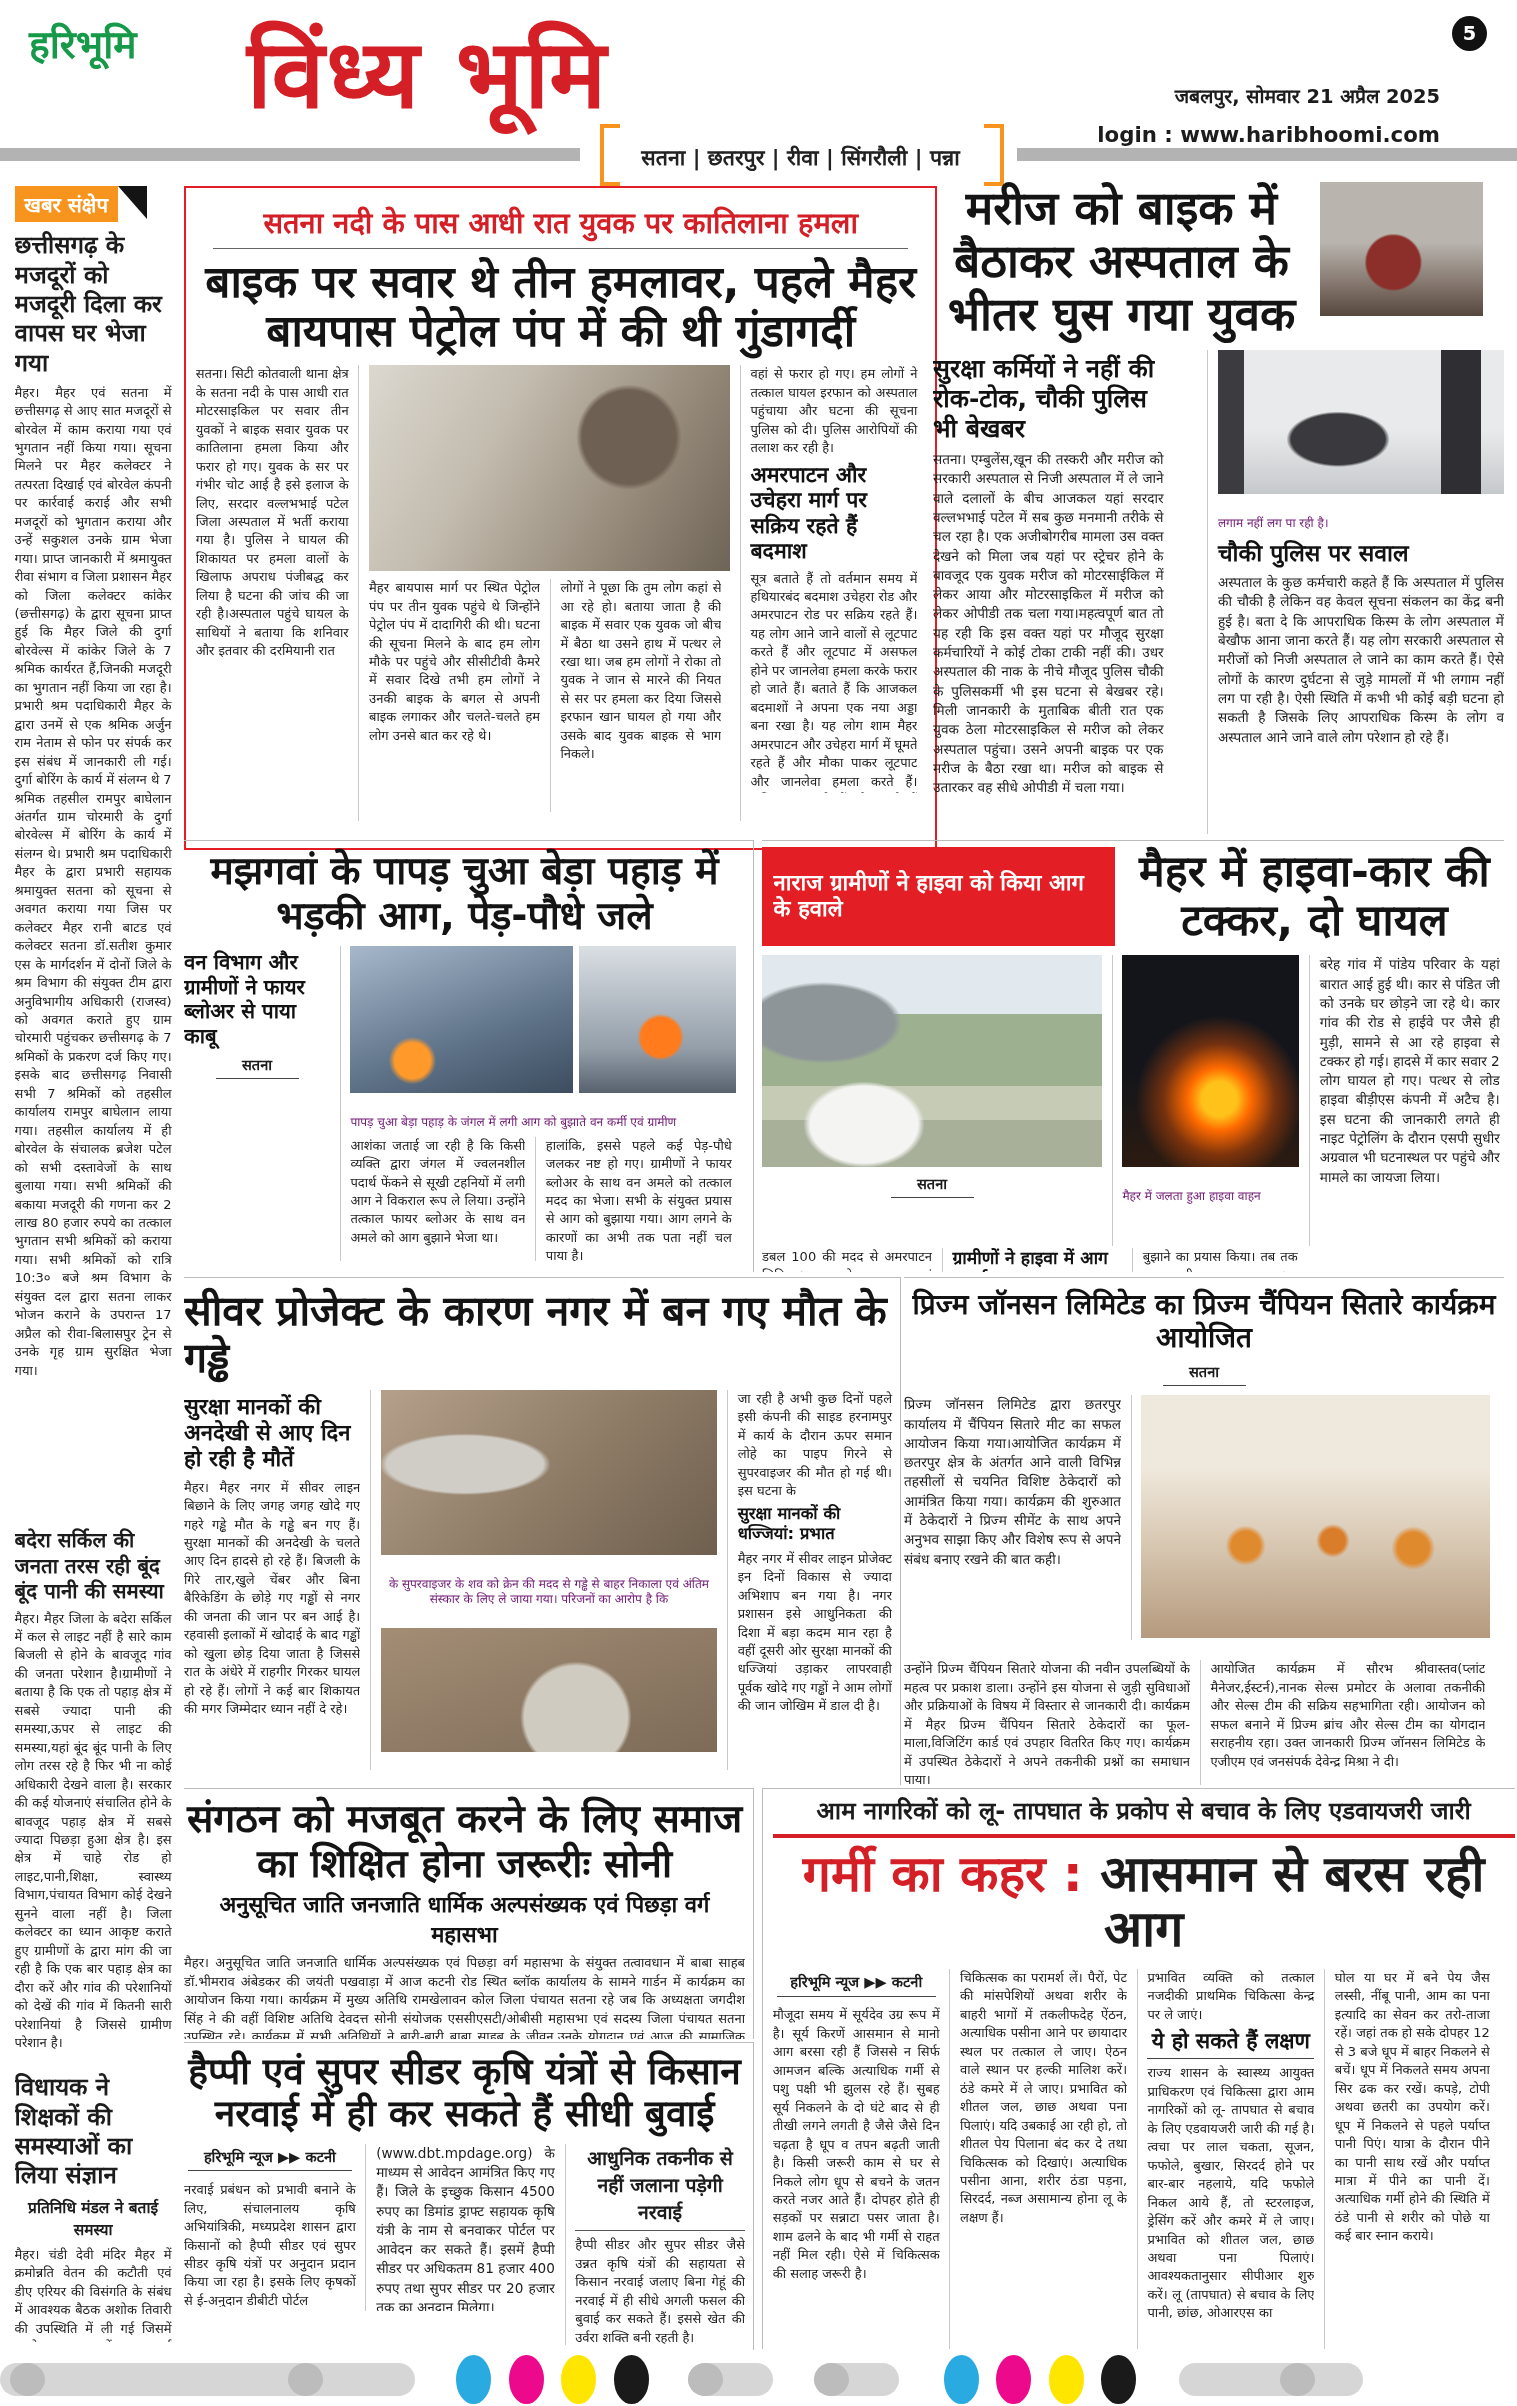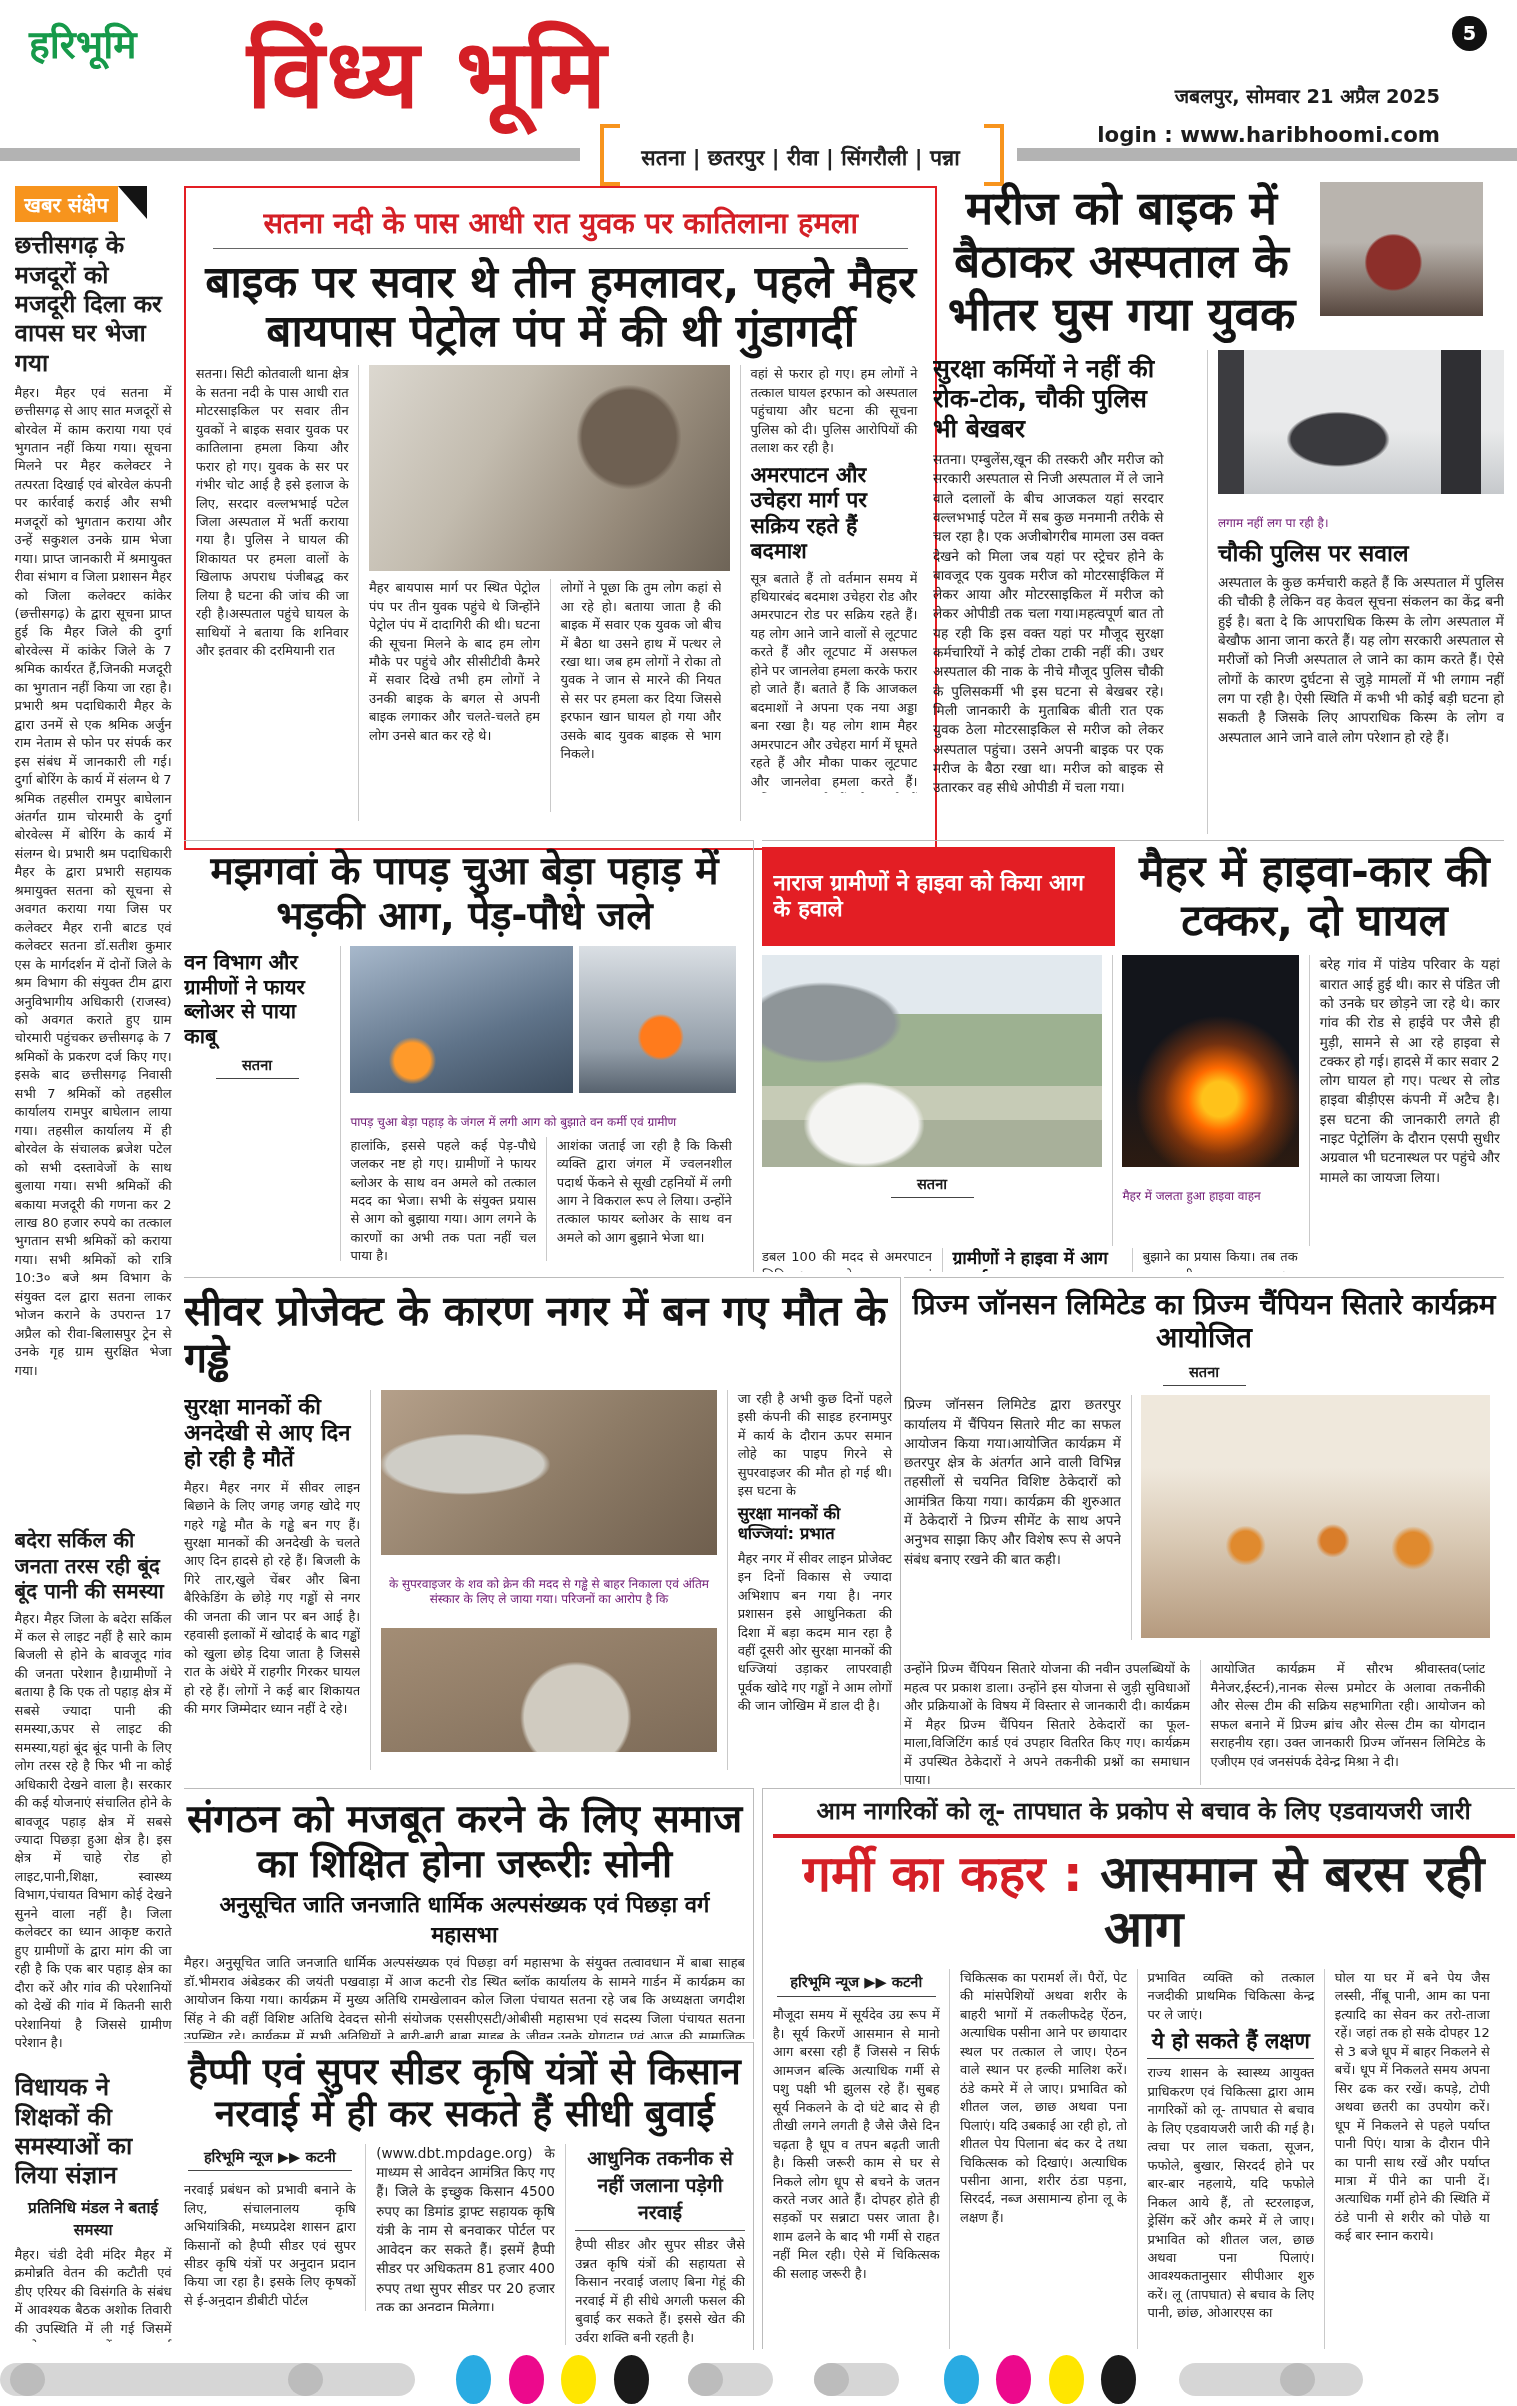--- a/index.html
+++ b/index.html
@@ -155,22 +155,22 @@
         <div class="sh" style="font-size:20.4px;">वन विभाग और ग्रामीणों ने फायर ब्लोअर से पाया काबू</div>
         <div class="dl">सतना</div>
       </div>
       <div style="width:386px;">
         <div style="display:flex;gap:5.8px;">
           <div class="ph ph-fire1" style="width:223px;height:147px;"></div>
           <div class="ph ph-fire2" style="width:157px;height:147px;"></div>
         </div>
         <div class="cap">पापड़ चुआ बेड़ा पहाड़ के जंगल में लगी आग को बुझाते वन कर्मी एवं ग्रामीण</div>
         <div class="row" style="margin-top:5.8px;">
+          <div class="bd clip" style="width:175px;height:124px;">आशंका जताई जा रही है कि किसी व्यक्ति द्वारा जंगल में ज्वलनशील पदार्थ फेंकने से सूखी टहनियों में लगी आग ने विकराल रूप ले लिया। उन्होंने तत्काल फायर ब्लोअर के साथ वन अमले को आग बुझाने भेजा था।</div>
           <div class="bd clip" style="width:186px;height:124px;">हालांकि, इससे पहले कई पेड़-पौधे जलकर नष्ट हो गए। ग्रामीणों ने फायर ब्लोअर के साथ वन अमले को तत्काल मदद का भेजा। सभी के संयुक्त प्रयास से आग को बुझाया गया। आग लगने के कारणों का अभी तक पता नहीं चल पाया है।</div>
-          <div class="bd clip" style="width:175px;height:124px;">आशंका जताई जा रही है कि किसी व्यक्ति द्वारा जंगल में ज्वलनशील पदार्थ फेंकने से सूखी टहनियों में लगी आग ने विकराल रूप ले लिया। उन्होंने तत्काल फायर ब्लोअर के साथ वन अमले को आग बुझाने भेजा था।</div>
         </div>
       </div>
     </div>
   </div>
 
   <div class="abs clip" style="left:762px;top:840px;width:742px;height:431px;border-top:1px solid #bbb;">
     <div style="display:flex;gap:9.7px;margin-top:5.8px;">
       <div class="redband" style="width:330px;">नाराज ग्रामीणों ने हाइवा को किया आग के हवाले</div>
       <div class="h1c" style="flex:1;font-size:43px;">मैहर में हाइवा-कार की टक्कर, दो घायल</div>
     </div>

